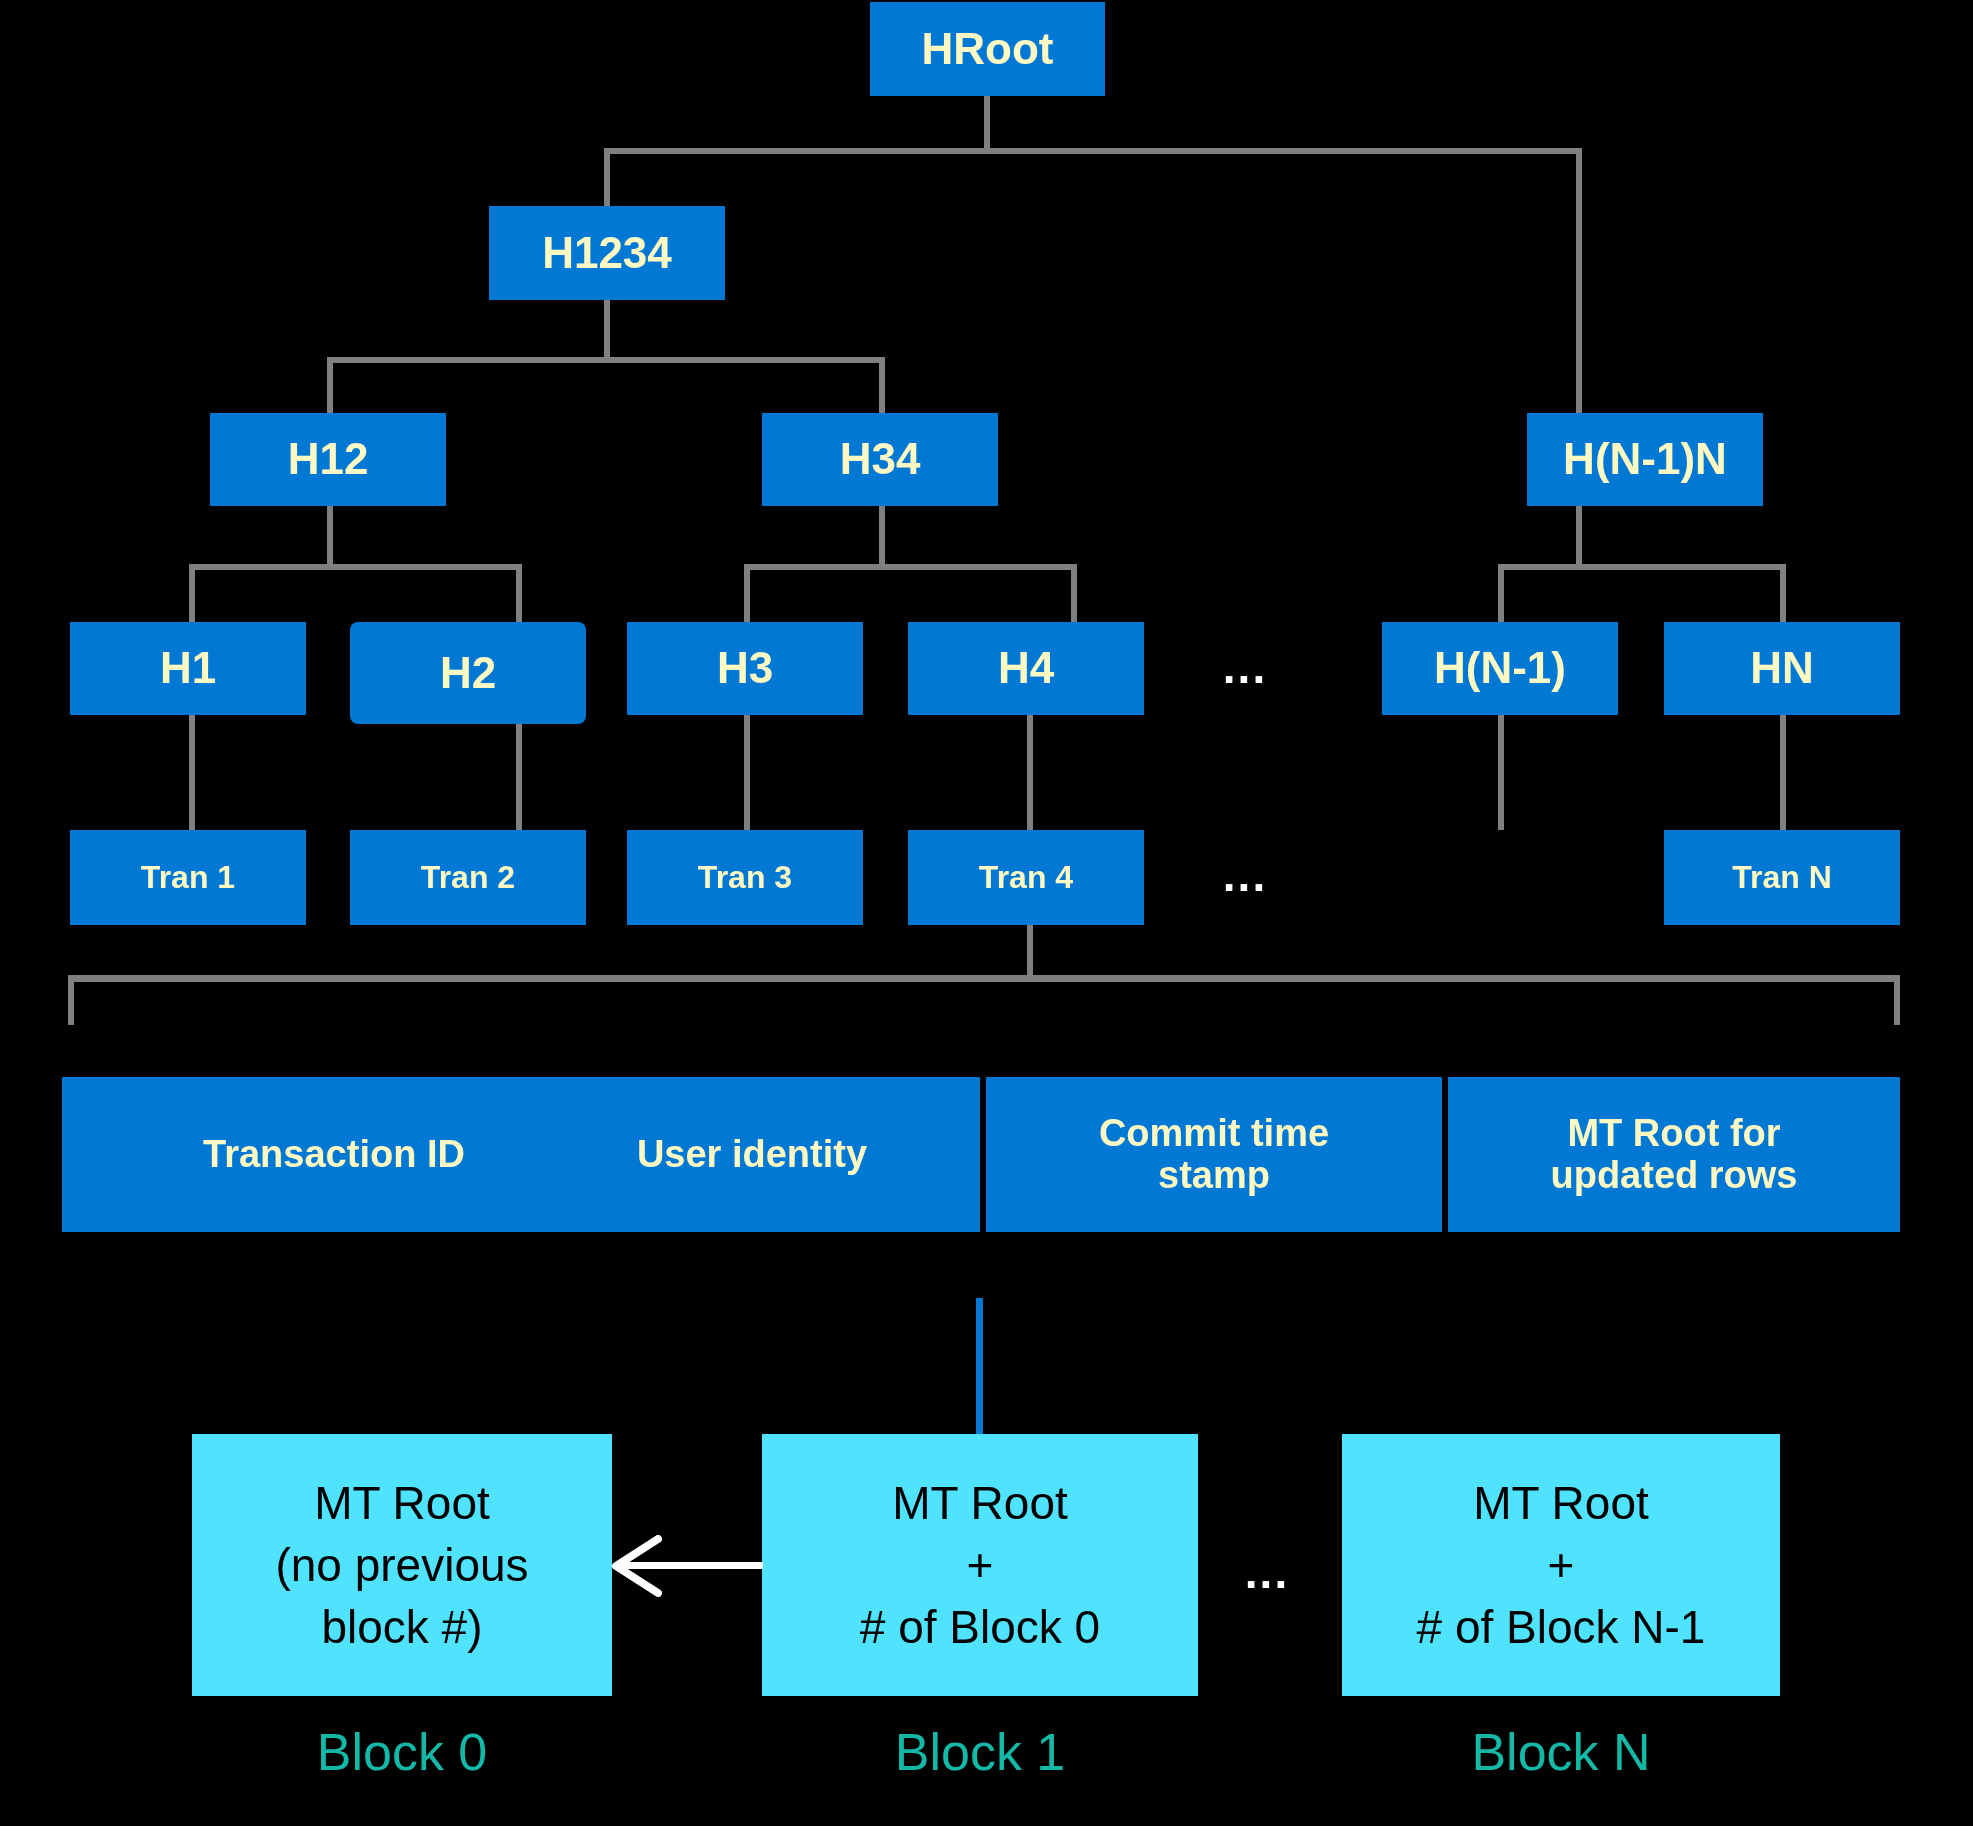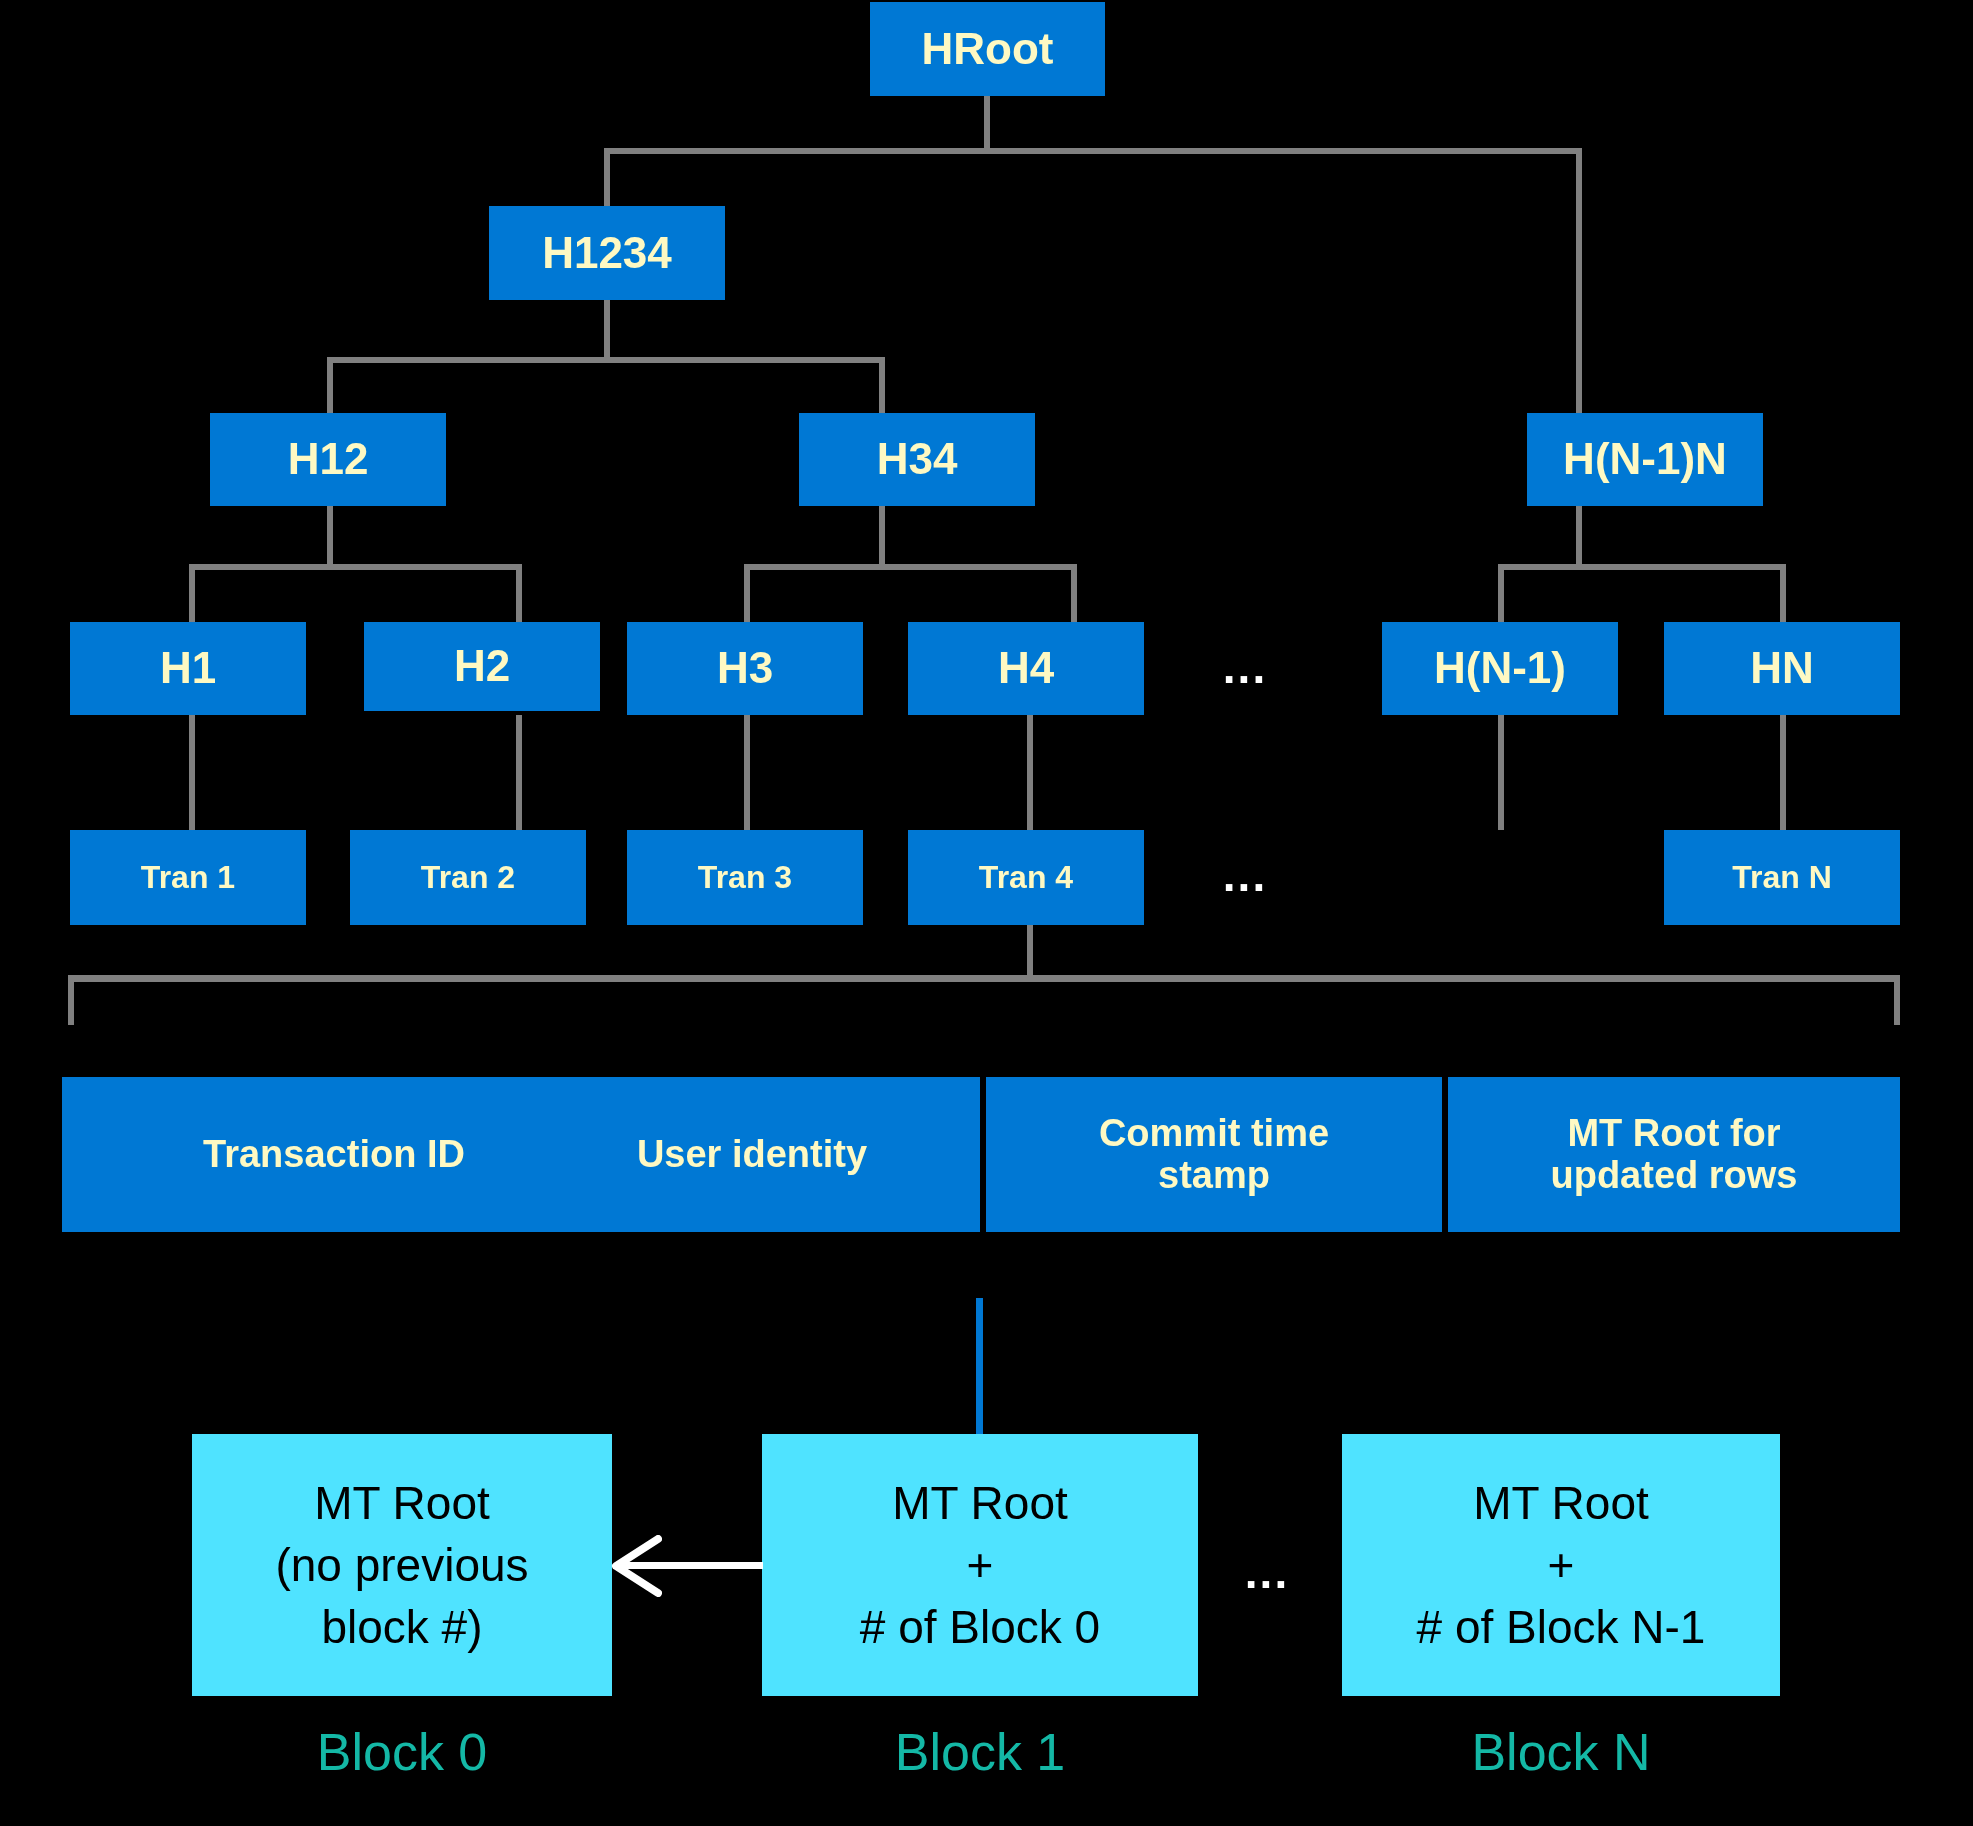--- a/index.html
+++ b/index.html
@@ -125,31 +125,31 @@
     <span>HRoot</span>
   </div>
 
   <div class="node hash-node" style="left:489px; top:206px; width:236px; height:94px;">
     <span>H1234</span>
   </div>
 
   <div class="node hash-node" style="left:210px; top:413px; width:236px; height:93px;">
     <span>H12</span>
   </div>
-  <div class="node hash-node" style="left:762px; top:413px; width:236px; height:93px;margin-left:37px;">
+  <div class="node hash-node" style="left:762px; top:413px; width:236px; height:93px;">
     <span>H34</span>
   </div>
   <div class="node hash-node" style="left:1527px; top:413px; width:236px; height:93px;">
     <span>H(N-1)N</span>
   </div>
 
   <div class="node hash-node" style="left:70px; top:622px; width:236px; height:93px;">
     <span>H1</span>
   </div>
-  <div class="node hash-node" style="left:364px; top:622px; width:236px; height:89px;">
+  <div class="node hash-node" style="left:350px; top:622px; width:236px; height:102px;border-radius:8px;">
     <span>H2</span>
   </div>
   <div class="node hash-node" style="left:627px; top:622px; width:236px; height:93px;">
     <span>H3</span>
   </div>
   <div class="node hash-node" style="left:908px; top:622px; width:236px; height:93px;">
     <span>H4</span>
   </div>
   <div class="ellipsis" style="left:1200px; top:640px; width:90px;">
     <span>...</span>

